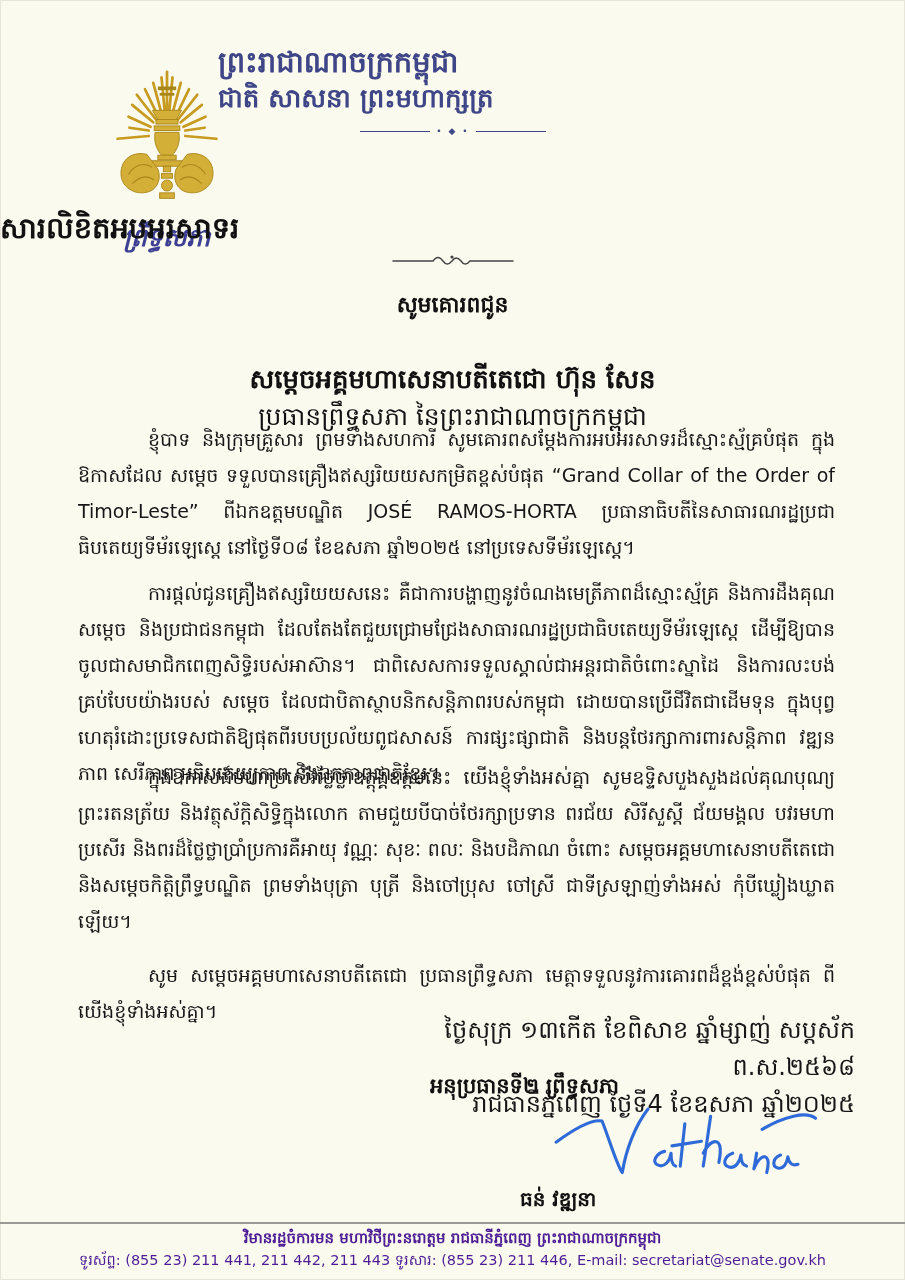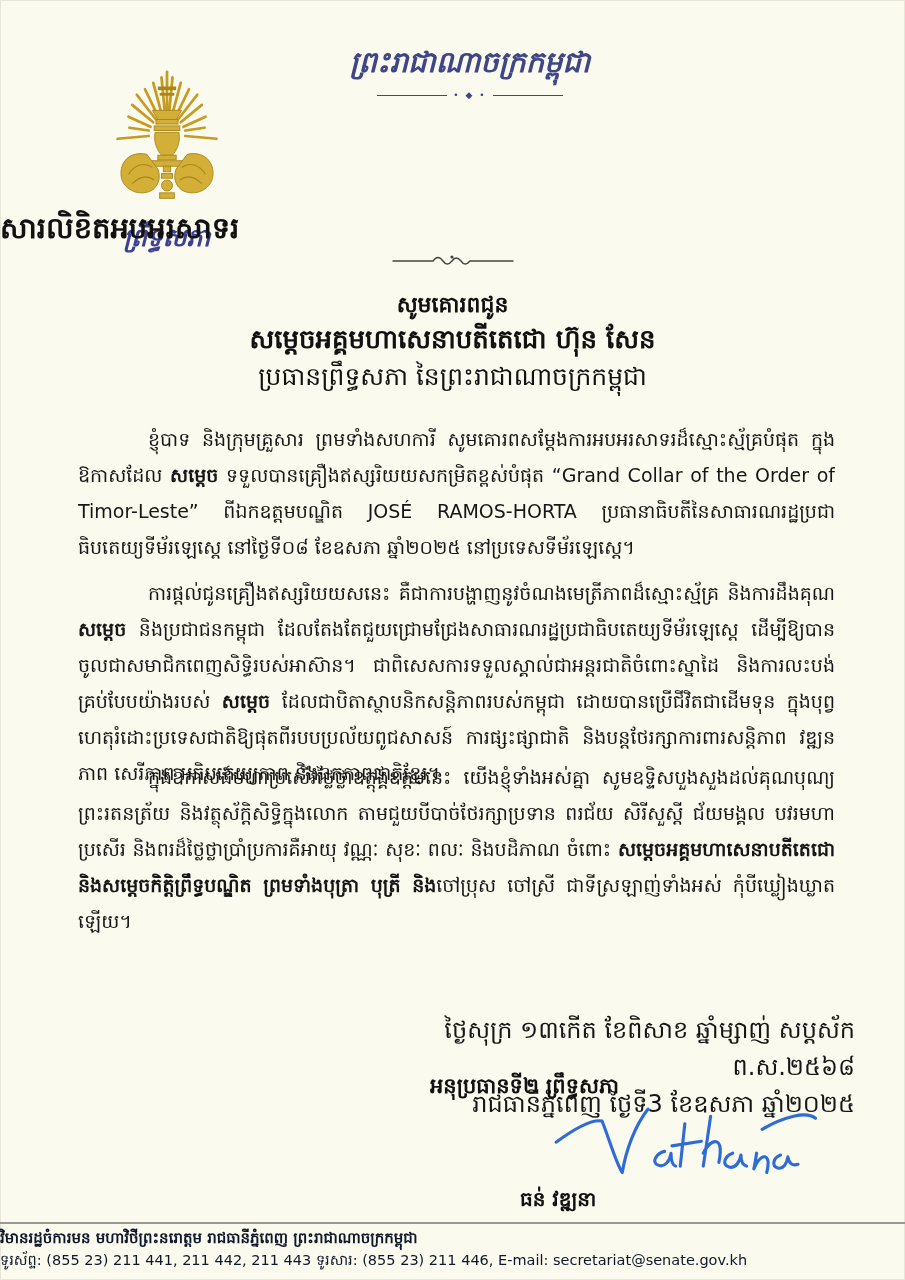--- a/index.html
+++ b/index.html
@@ -11,62 +11,62 @@
     color:#1c1c1c;
     overflow:hidden;
     box-shadow:inset 0 0 0 1px #e8e6d8;
   }
   
   .emblem-wrap{position:absolute;left:92px;top:52px;width:150px;text-align:center;font-style:italic;}
   .emblem-svg{width:110px;height:168px;display:block;margin:0 auto;}
   .emblem-label{
     margin-top:4px;font-size:25px;font-weight:bold;color:#3c3f93;line-height:1.1;
   }
-  .header-text{position:absolute;left:235px;top:44px;width:470px;text-align:center;color:#3f4687;font-style:italic;}
+  .header-text{position:absolute;left:218px;top:44px;width:470px;color:#3f4687;}
   .header-line1{font-size:29px;font-weight:bold;line-height:1.25;}
   .header-line2{font-size:26px;font-weight:bold;line-height:1.3;margin-top:2px;}
   .header-divider{
     display:flex;align-items:center;justify-content:center;gap:6px;
     margin-top:10px;color:#3f4687;
   }
   .header-divider .rule{width:70px;height:1px;background:#3f4687;}
   .header-divider .orn{font-size:9px;letter-spacing:2px;}
   
   .doc-title{position:absolute;left:0;top:210px;width:100%;text-align:left;
     font-size:29px;font-weight:bold;color:#111;}
   .title-squiggle{position:absolute;left:0;top:252px;width:100%;text-align:center;}
   .title-squiggle svg{width:130px;height:18px;}
   
   .salutation{position:absolute;left:0;top:288px;width:100%;text-align:center;color:#111;}
   .sal-1{font-size:22px;font-weight:bold;line-height:1.5;}
-  .sal-2{font-size:26px;font-weight:bold;line-height:1.45;}
+  .sal-2{font-size:26px;font-weight:bold;line-height:1.45;margin-top:40px;}
   .sal-3{font-size:25px;font-weight:normal;line-height:1.45;}
   
   .body-p{
     position:absolute;left:78px;width:757px;
     font-size:19px;line-height:36px;text-align:justify;
     text-indent:70px;overflow:hidden;color:#161616;
   }
   .p1{top:402px;height:152px;}
   .p2{top:556px;height:220px;}
   .p3{top:740px;height:186px;}
   .p4{top:938px;height:82px;}
-  .body-p b{font-weight:bold;}
+  .body-p b{font-weight:normal;}
   
   .date-block{position:absolute;left:330px;top:1012px;width:525px;text-align:right;
     font-size:24px;line-height:37px;color:#161616;}
   .signer-title{position:absolute;left:430px;top:1072px;width:330px;text-align:left;
     font-size:21px;font-weight:bold;color:#111;}
   .signature{position:absolute;left:538px;top:1098px;width:290px;height:92px;}
   .signature svg{width:100%;height:100%;}
   .signer-name{position:absolute;left:520px;top:1186px;width:210px;text-align:left;
     font-size:20px;font-weight:bold;color:#111;}
   
   .footer-rule{position:absolute;left:0;top:1222px;width:100%;height:2px;background:#9a9a94;}
-  .footer{position:absolute;left:0;top:1228px;width:100%;color:#0f172a;}
+  .footer{position:absolute;left:0;top:1228px;width:100%;text-align:center;color:#4c1d95;}
   .footer-line1{font-size:15px;font-weight:bold;line-height:1.45;}
   .footer-line2{font-size:14.5px;line-height:1.5;}
 </style>
 </head>
 <body>
 
 <div class="page">
 
   <div class="emblem-wrap">
     <svg class="emblem-svg" viewBox="0 0 120 160">
@@ -103,20 +103,21 @@
         <rect x="54" y="121" width="12" height="5"></rect>
         <circle cx="60" cy="134" r="6"></circle>
         <rect x="52" y="142" width="16" height="6"></rect>
       </g>
     </svg>
     <div class="emblem-label">ព្រឹទ្ធសភា</div>
   </div>
 
   <div class="header-text">
     <div class="header-line1">ព្រះរាជាណាចក្រកម្ពុជា</div>
+    <div class="header-line2">ជាតិ សាសនា ព្រះមហាក្សត្រ</div>
     <div class="header-divider">
       <span class="rule"></span>
       <span class="orn">• ◆ •</span>
       <span class="rule"></span>
     </div>
   </div>
 
   <div class="doc-title">សារលិខិតអបអរសាទរ</div>
   <div class="title-squiggle">
     <svg viewBox="0 0 130 18">
@@ -130,24 +131,25 @@
     <div class="sal-2">សម្តេចអគ្គមហាសេនាបតីតេជោ ហ៊ុន សែន</div>
     <div class="sal-3">ប្រធានព្រឹទ្ធសភា នៃព្រះរាជាណាចក្រកម្ពុជា</div>
   </div>
 
   <p class="body-p p1"><span>ខ្ញុំបាទ និងក្រុមគ្រួសារ ព្រមទាំងសហការី សូមគោរពសម្តែងការអបអរសាទរដ៏ស្មោះស្ម័គ្របំផុត ក្នុងឱកាសដែល </span><b>សម្តេច</b><span> ទទួលបានគ្រឿងឥស្សរិយយសកម្រិតខ្ពស់បំផុត “Grand Collar of the Order of Timor-Leste” ពីឯកឧត្តមបណ្ឌិត JOSÉ RAMOS-HORTA ប្រធានាធិបតីនៃសាធារណរដ្ឋប្រជាធិបតេយ្យទីម័រឡេស្តេ នៅថ្ងៃទី០៨ ខែឧសភា ឆ្នាំ២០២៥ នៅប្រទេសទីម័រឡេស្តេ។</span></p>
 
   <p class="body-p p2"><span>ការផ្តល់ជូនគ្រឿងឥស្សរិយយសនេះ គឺជាការបង្ហាញនូវចំណងមេត្រីភាពដ៏ស្មោះស្ម័គ្រ និងការដឹងគុណ </span><b>សម្តេច</b><span> និងប្រជាជនកម្ពុជា ដែលតែងតែជួយជ្រោមជ្រែងសាធារណរដ្ឋប្រជាធិបតេយ្យទីម័រឡេស្តេ ដើម្បីឱ្យបានចូលជាសមាជិកពេញសិទ្ធិរបស់អាស៊ាន។ ជាពិសេសការទទួលស្គាល់ជាអន្តរជាតិចំពោះស្នាដៃ និងការលះបង់គ្រប់បែបយ៉ាងរបស់ </span><b>សម្តេច</b><span> ដែលជាបិតាស្ថាបនិកសន្តិភាពរបស់កម្ពុជា ដោយបានប្រើជីវិតជាដើមទុន ក្នុងបុព្វហេតុរំដោះប្រទេសជាតិឱ្យផុតពីរបបប្រល័យពូជសាសន៍ ការផ្សះផ្សាជាតិ និងបន្តថែរក្សាការពារសន្តិភាព វឌ្ឍនភាព សេរីភាព អធិបតេយ្យភាព និងឯកភាពជាតិខ្មែរ។</span></p>
 
   <p class="body-p p3"><span>ក្នុងឱកាសដ៏មហាប្រសើរថ្លៃថ្លាឧត្តុង្គឧត្តមនេះ យើងខ្ញុំទាំងអស់គ្នា សូមឧទ្ទិសបួងសួងដល់គុណបុណ្យព្រះរតនត្រ័យ និងវត្ថុស័ក្តិសិទ្ធិក្នុងលោក តាមជួយបីបាច់ថែរក្សាប្រទាន ពរជ័យ សិរីសួស្តី ជ័យមង្គល បវរមហាប្រសើរ និងពរដ៏ថ្លៃថ្លាប្រាំប្រការគឺអាយុ វណ្ណៈ សុខៈ ពលៈ និងបដិភាណ ចំពោះ </span><b>សម្តេចអគ្គមហាសេនាបតីតេជោ និងសម្តេចកិត្តិព្រឹទ្ធបណ្ឌិត ព្រមទាំងបុត្រា បុត្រី និង</b><span>ចៅប្រុស ចៅស្រី ជាទីស្រឡាញ់ទាំងអស់ កុំបីឃ្លៀងឃ្លាតឡើយ។</span></p>
 
+  <p class="body-p p4"><span>សូម </span><b>សម្តេចអគ្គមហាសេនាបតីតេជោ</b><span> ប្រធានព្រឹទ្ធសភា មេត្តាទទួលនូវការគោរពដ៏ខ្ពង់ខ្ពស់បំផុត ពីយើងខ្ញុំទាំងអស់គ្នា។</span></p>
 
   <div class="date-block">
     <div>ថ្ងៃសុក្រ ១៣កើត ខែពិសាខ ឆ្នាំម្សាញ់ សប្តស័ក ព.ស.២៥៦៨</div>
-    <div>រាជធានីភ្នំពេញ ថ្ងៃទី3 ខែឧសភា ឆ្នាំ២០២៥</div>
+    <div>រាជធានីភ្នំពេញ ថ្ងៃទី4 ខែឧសភា ឆ្នាំ២០២៥</div>
   </div>
 
   <div class="signer-title">អនុប្រធានទី២ ព្រឹទ្ធសភា</div>
 
   <div class="signature" aria-label="Vathana">
     <svg viewBox="0 0 300 100">
       <g fill="none" stroke="#2f6bd8" stroke-width="3.4" stroke-linecap="round" stroke-linejoin="round">
         <path d="M12,48 C34,32 52,23 62,25 C70,45 78,73 84,81 C88,56 98,30 112,12"></path>
         <path d="M130,58 c-9,2 -15,12 -7,15 c7,3 13,-5 14,-13 c0,7 1,13 5,14"></path>
         <path d="M152,28 c-2,18 -4,38 -5,46 M138,52 l32,-5"></path>

